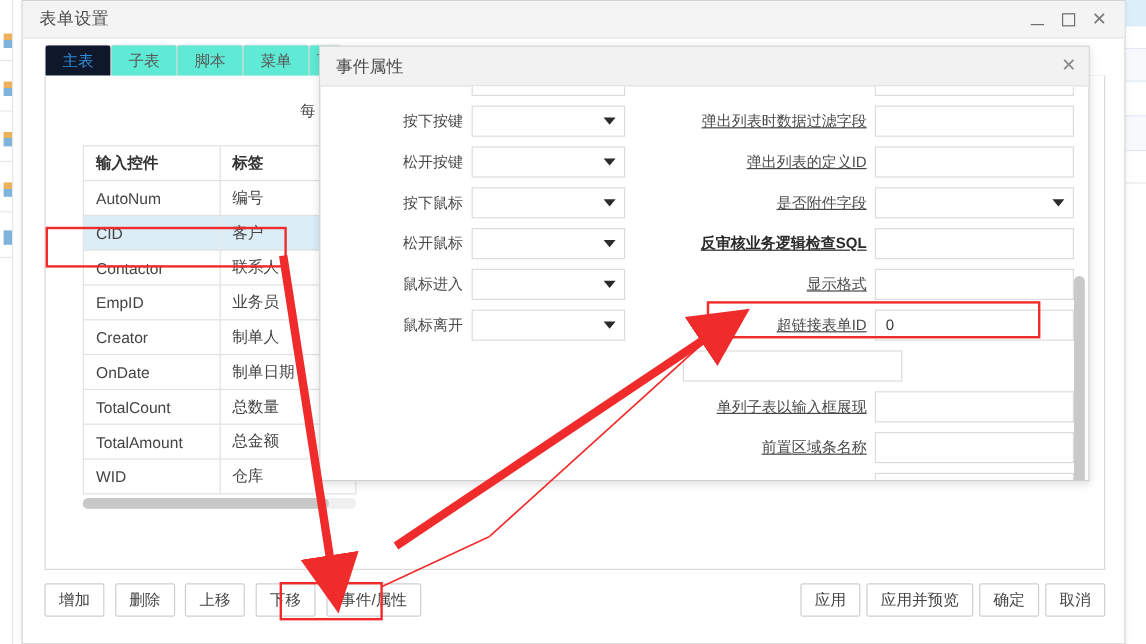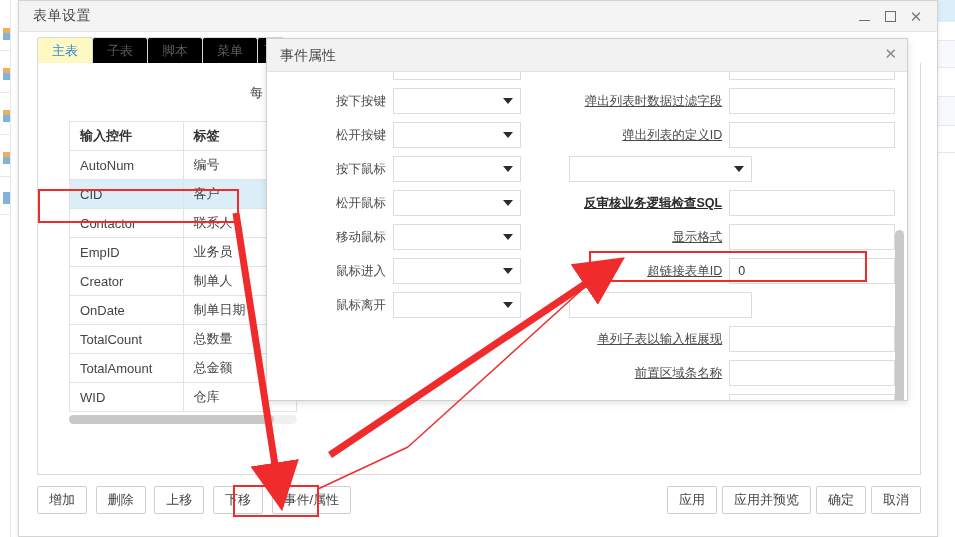--- a/index.html
+++ b/index.html
@@ -47,24 +47,24 @@
 
   
   .tabstrip {
     position:absolute; left:18px; top:36px; width:884px; height:27px;
     border-bottom:1px solid #d9d9d9; background:transparent;
   }
   .tabstrip .tabs { display:flex; height:27px; align-items:stretch; }
   .tab {
     min-width:56px; padding:0 13px; height:27px; line-height:26px;
     font-size:13px; color:#5a5a5a; text-align:center;
-    background:#000000; border:1px solid #d9d9d9; border-bottom:none;
+    background:#5eead4; border:1px solid #d9d9d9; border-bottom:none;
     margin-right:-1px; border-radius:3px 3px 0 0;
   }
-  .tab.active { background:#fef9c3; color:#2e8ad6; border-bottom:1px solid #ffffff; }
+  .tab.active { background:#0f172a; color:#2e8ad6; border-bottom:1px solid #ffffff; }
 
   
   .content-panel {
     position:absolute; left:18px; top:62px; width:884px; height:412px;
     border:1px solid #d9d9d9; border-top:none; background:#fff;
   }
   .mei-label { position:absolute; left:212px; top:21px; font-size:13px; color:#4b4b4b; }
 
   
   .grid-wrap { position:absolute; left:31px; top:58px; width:228px; }
@@ -305,27 +305,20 @@
               </span>
           </div>
           <div class="field">
             <span class="lab">松开鼠标</span>
             <span class="ctl">
                 <span></span>
                 <i class="caret"></i>
               </span>
           </div>
           <div class="field">
-            <span class="lab">移动鼠标</span>
-            <span class="ctl">
-                <span></span>
-                <i class="caret"></i>
-              </span>
-          </div>
-          <div class="field">
             <span class="lab">鼠标进入</span>
             <span class="ctl">
                 <span></span>
                 <i class="caret"></i>
               </span>
           </div>
           <div class="field">
             <span class="lab">鼠标离开</span>
             <span class="ctl">
                 <span></span>
@@ -347,20 +340,21 @@
                 <span></span>
               </span>
           </div>
           <div class="field">
             <span class="lab">弹出列表的定义ID</span>
             <span class="ctl">
                 <span></span>
               </span>
           </div>
           <div class="field">
+            <span class="lab">是否附件字段</span>
             <span class="ctl">
                 <span></span>
                 <i class="caret"></i>
               </span>
           </div>
           <div class="field">
             <span class="lab bold">反审核业务逻辑检查SQL</span>
             <span class="ctl">
                 <span></span>
               </span>

